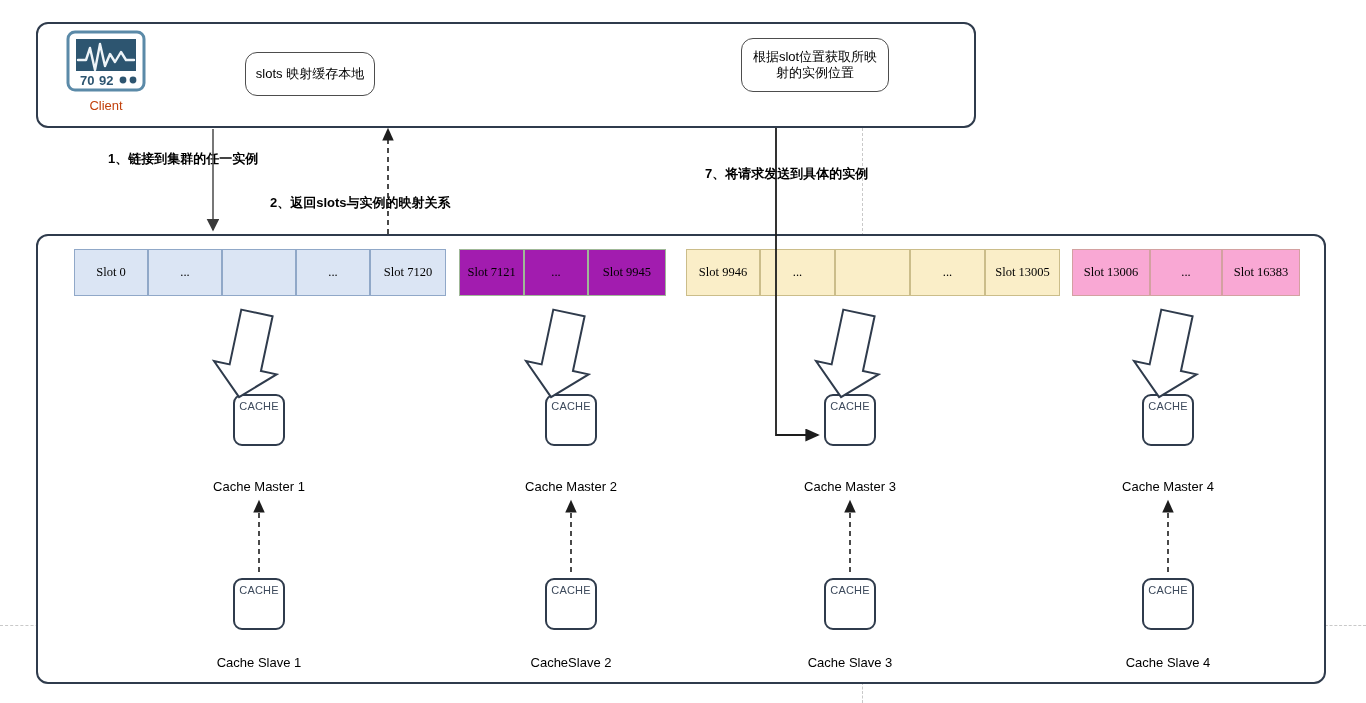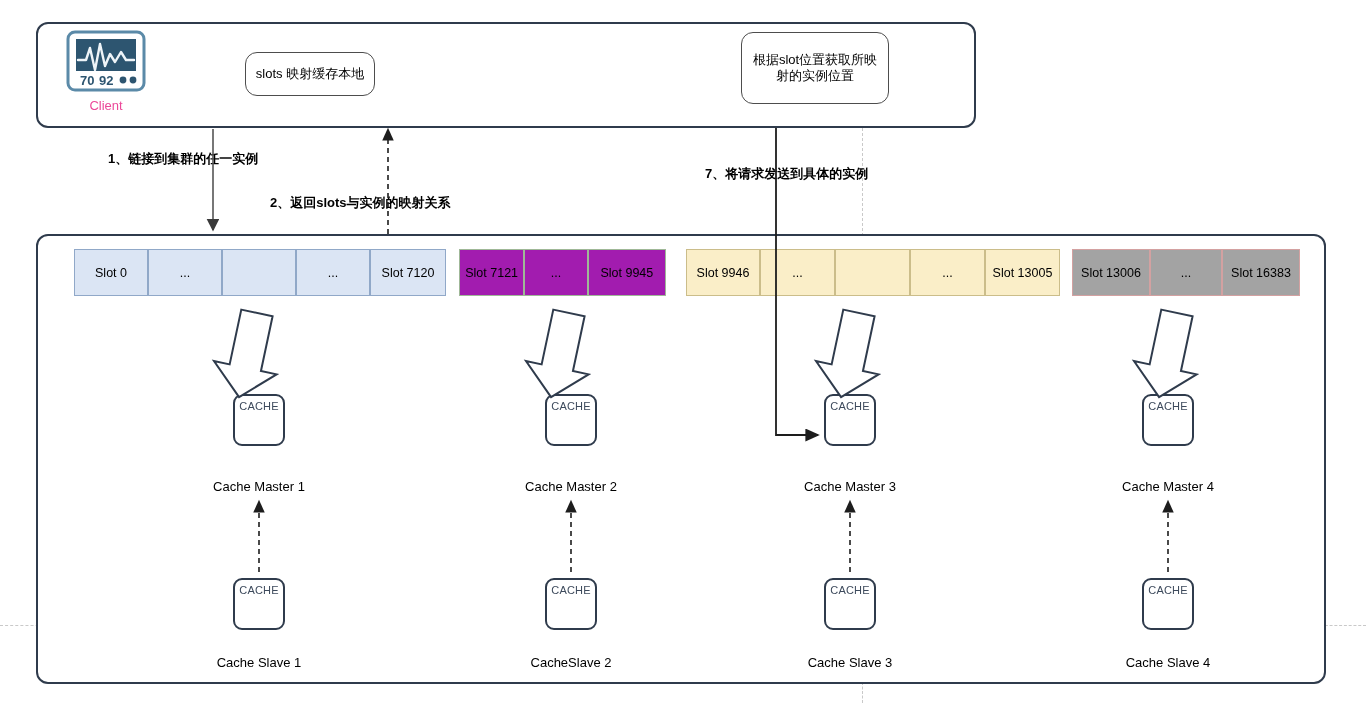--- a/index.html
+++ b/index.html
@@ -18,31 +18,31 @@
   
   .tbox{position:absolute;border:1.6px solid #4d4d4d;border-radius:12px;
         background:#fff;box-sizing:border-box;display:flex;align-items:center;
         justify-content:center;text-align:center;line-height:1.25;
         font-size:13px;color:#000;padding:2px 6px;}
 
   
   .client-wrap{position:absolute;}
   .client-icon{position:relative;width:84px;height:64px;}
   .client-label{position:absolute;left:0;top:68px;width:84px;text-align:center;
-                font-size:13px;color:#ec4899;}
+                font-size:13px;color:#c2410c;}
 
   
   .slotbar{position:absolute;display:flex;box-sizing:border-box;height:47px;}
   .slotcell{box-sizing:border-box;border:1px solid #8a9bb0;
             display:flex;align-items:center;justify-content:center;
-            font-size:12.5px;color:#000;white-space:nowrap;}
+            font-size:12.5px;color:#000;white-space:nowrap;font-family:Liberation Serif, serif;}
   .bar-blue  .slotcell{background:#dbe5f4;border-color:#90a8c8;}
   .bar-green .slotcell{background:#a21caf;border-color:#9fb897;}
   .bar-amber .slotcell{background:#faeec8;border-color:#cbbd8a;}
-  .bar-red   .slotcell{background:#a3a3a3;border-color:#d3a1a1;}
+  .bar-red   .slotcell{background:#f9a8d4;border-color:#d3a1a1;}
 
   
   .cache{position:absolute;width:52px;height:52px;border:2.5px solid #2f3b4c;
          border-radius:9px;background:#fff;box-sizing:border-box;
          font-size:11px;color:#3d4a5c;text-align:center;padding-top:4px;
          letter-spacing:.2px;}
   .nodelabel{position:absolute;font-size:13px;color:#000;text-align:center;
              white-space:nowrap;}
 
   
@@ -74,21 +74,21 @@
         <circle cx="59" cy="50" r="3.4" fill="#2d5570"></circle>
         <circle cx="69" cy="50" r="3.4" fill="#2d5570"></circle>
       </svg>
     </div>
     <div class="client-label">Client</div>
   </div>
 
   <div class="tbox" style="left:245px;top:52px;width:130px;height:44px;">slots 映射缓存本地</div>
 
 
-  <div class="tbox" style="left:741px;top:32px;width:148px;height:72px;">根据slot位置获取所映射的实例位置</div>
+  <div class="tbox" style="left:741px;top:38px;width:148px;height:54px;">根据slot位置获取所映射的实例位置</div>
 
   <div class="conn-label" style="left:108px;top:150px;">1、链接到集群的任一实例</div>
   <div class="conn-label" style="left:270px;top:194px;">2、返回slots与实例的映射关系</div>
   <div class="conn-label" style="left:705px;top:165px;">7、将请求发送到具体的实例</div>
 
   <div class="panel" style="left:36px;top:234px;width:1290px;height:450px;"></div>
 
   <div class="slotbar bar-blue" style="left:74px;top:249px;width:372px;">
     <div class="slotcell" style="width:74px;">Slot 0</div>
     <div class="slotcell" style="width:74px;">...</div>

